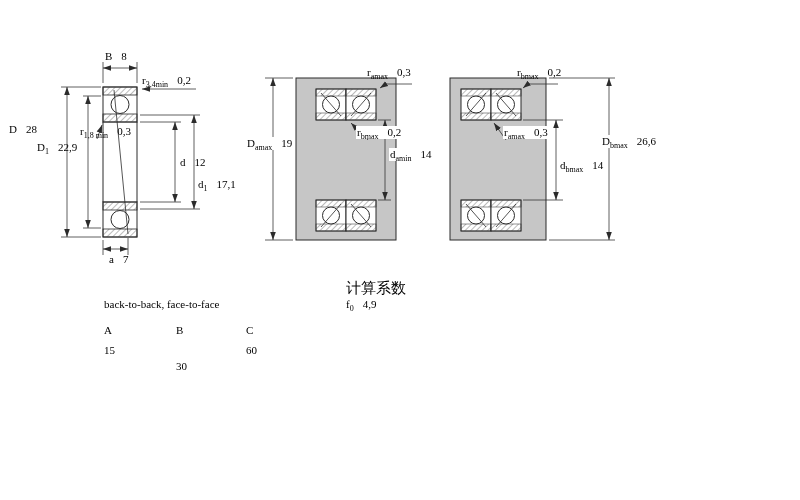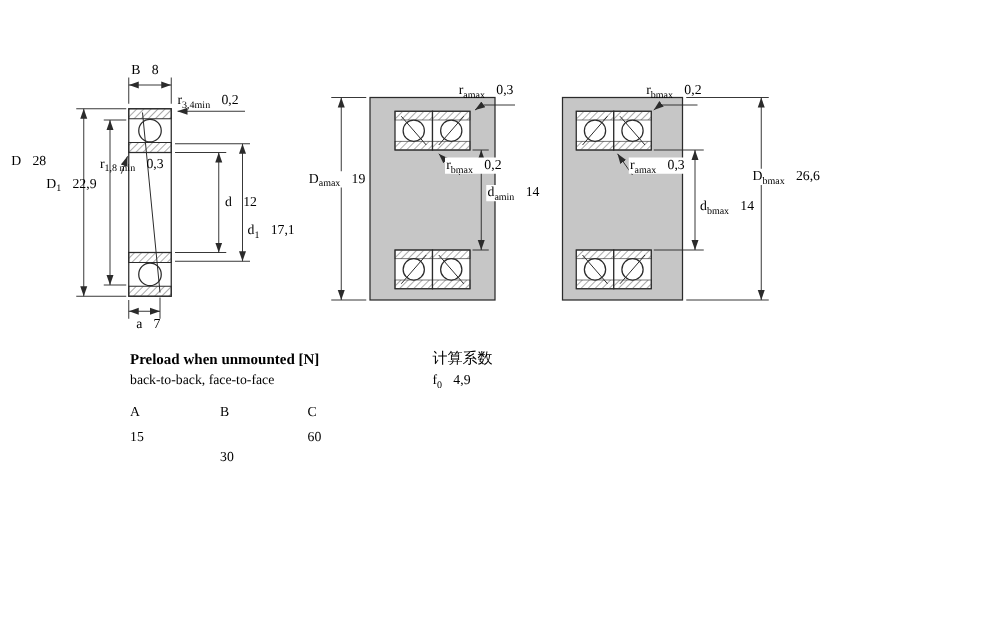--- a/index.html
+++ b/index.html
@@ -14,21 +14,21 @@
   svg .obj { stroke:#2b2b2b; stroke-width:1; }
   svg .thin { stroke:#2b2b2b; stroke-width:0.8; }
   .lbl {
     position:absolute; font-size:11px; line-height:1.15;
     white-space:nowrap; padding:0 1px; background:transparent;
   }
   .lbl.halo { background:#fff; }
   .lbl sub { font-size:8px; line-height:0; }
   .lbl .val { margin-left:9px; }
   .lbl.title { font-weight:bold; font-size:12px; }
-  .lbl.cjk { font-size:12px; }
+  .lbl.cjk { font-size:15px; }
 </style>
 </head>
 <body>
 
 <div class="stage">
 
   <svg class="lines" width="800" height="500" viewBox="0 0 800 500">
     <defs>
       <marker id="arr" viewBox="0 0 8 8" refX="8" refY="4" markerWidth="8" markerHeight="8" markerUnits="userSpaceOnUse" orient="auto-start-reverse">
         <path d="M0,1.2 L8,4 L0,6.8 Z" fill="#2b2b2b"></path>
@@ -146,21 +146,20 @@
   <div class="lbl" style="left:366px;top:34px"><span>r</span><sub>amax</sub><span class="val">0,3</span></div>
   <div class="lbl halo" style="left:246px;top:105px"><span>D</span><sub>amax</sub><span class="val">19</span></div>
   <div class="lbl halo" style="left:356px;top:94px"><span>r</span><sub>bmax</sub><span class="val">0,2</span></div>
   <div class="lbl halo" style="left:389px;top:116px"><span>d</span><sub>amin</sub><span class="val">14</span></div>
 
   <div class="lbl" style="left:516px;top:34px"><span>r</span><sub>bmax</sub><span class="val">0,2</span></div>
   <div class="lbl halo" style="left:503px;top:94px"><span>r</span><sub>amax</sub><span class="val">0,3</span></div>
   <div class="lbl halo" style="left:601px;top:103px"><span>D</span><sub>bmax</sub><span class="val">26,6</span></div>
   <div class="lbl" style="left:559px;top:127px"><span>d</span><sub>bmax</sub><span class="val">14</span></div>
 
-  <div class="lbl title" style="left:103px;top:249px">Preload when unmounted [N]</div>
   <div class="lbl" style="left:103px;top:266px">back-to-back, face-to-face</div>
 
   <div class="lbl" style="left:103px;top:292px">A</div>
   <div class="lbl" style="left:175px;top:292px">B</div>
   <div class="lbl" style="left:245px;top:292px">C</div>
   <div class="lbl" style="left:103px;top:312px">15</div>
   <div class="lbl" style="left:175px;top:328px">30</div>
   <div class="lbl" style="left:245px;top:312px">60</div>
 
   <div class="lbl cjk" style="left:345px;top:248px">计算系数</div>

